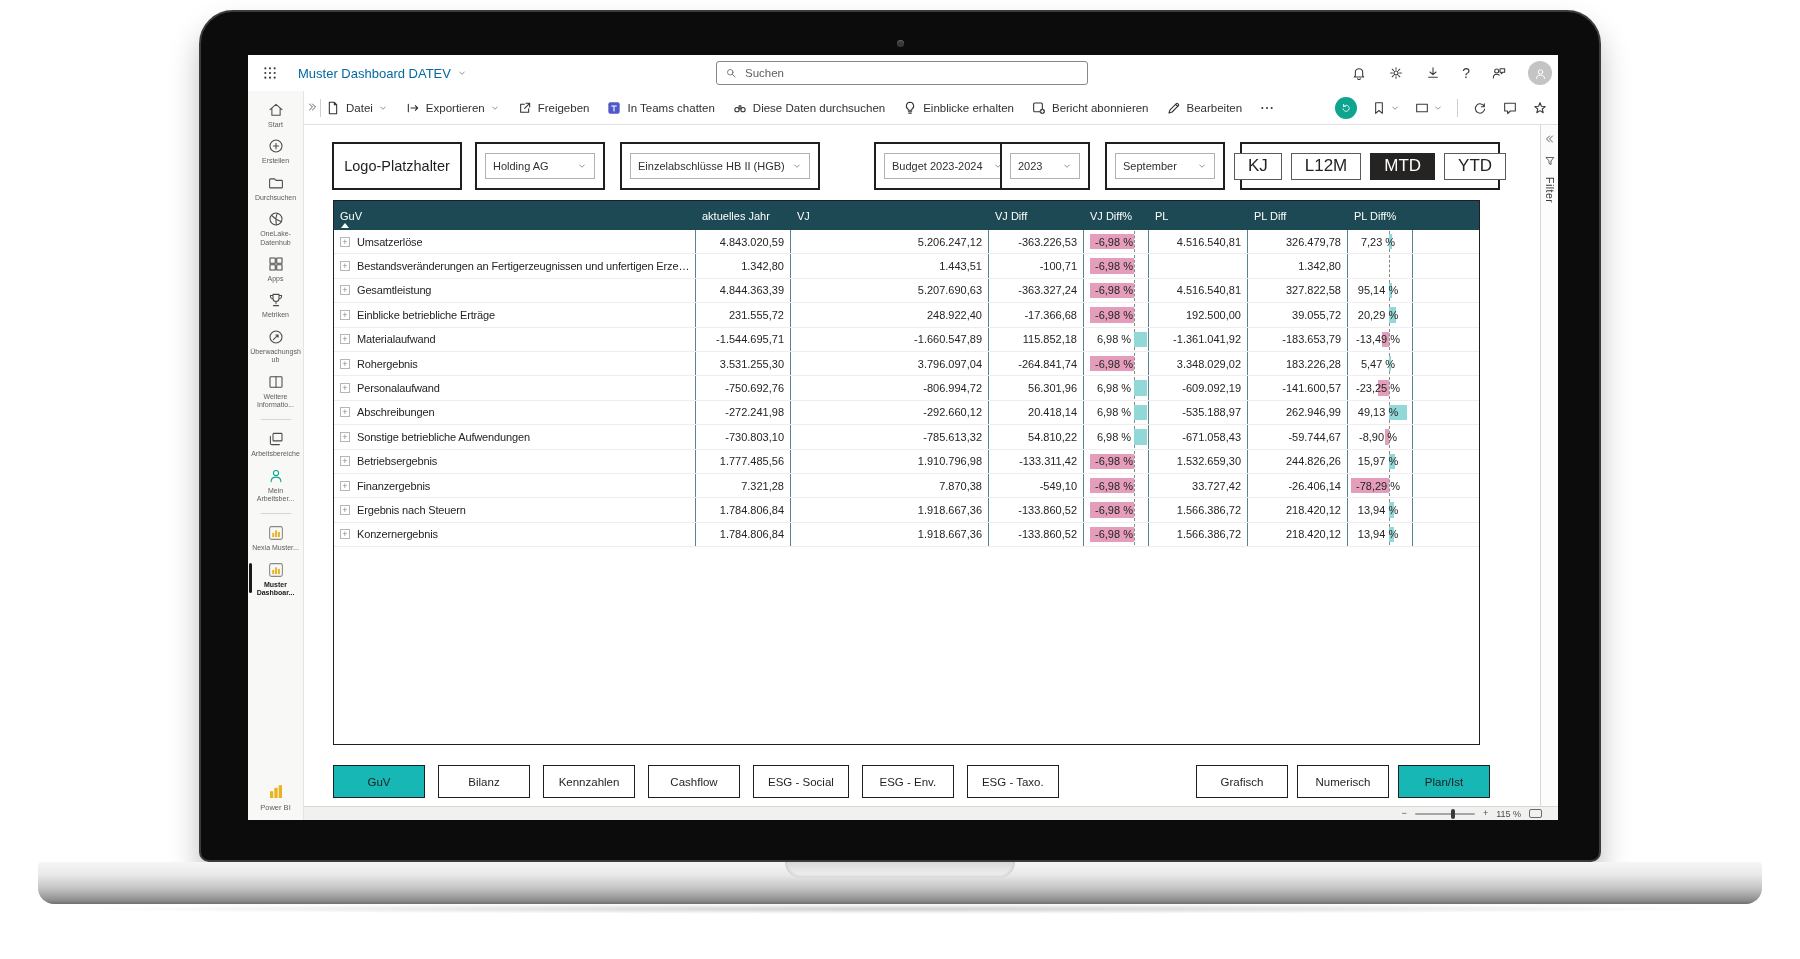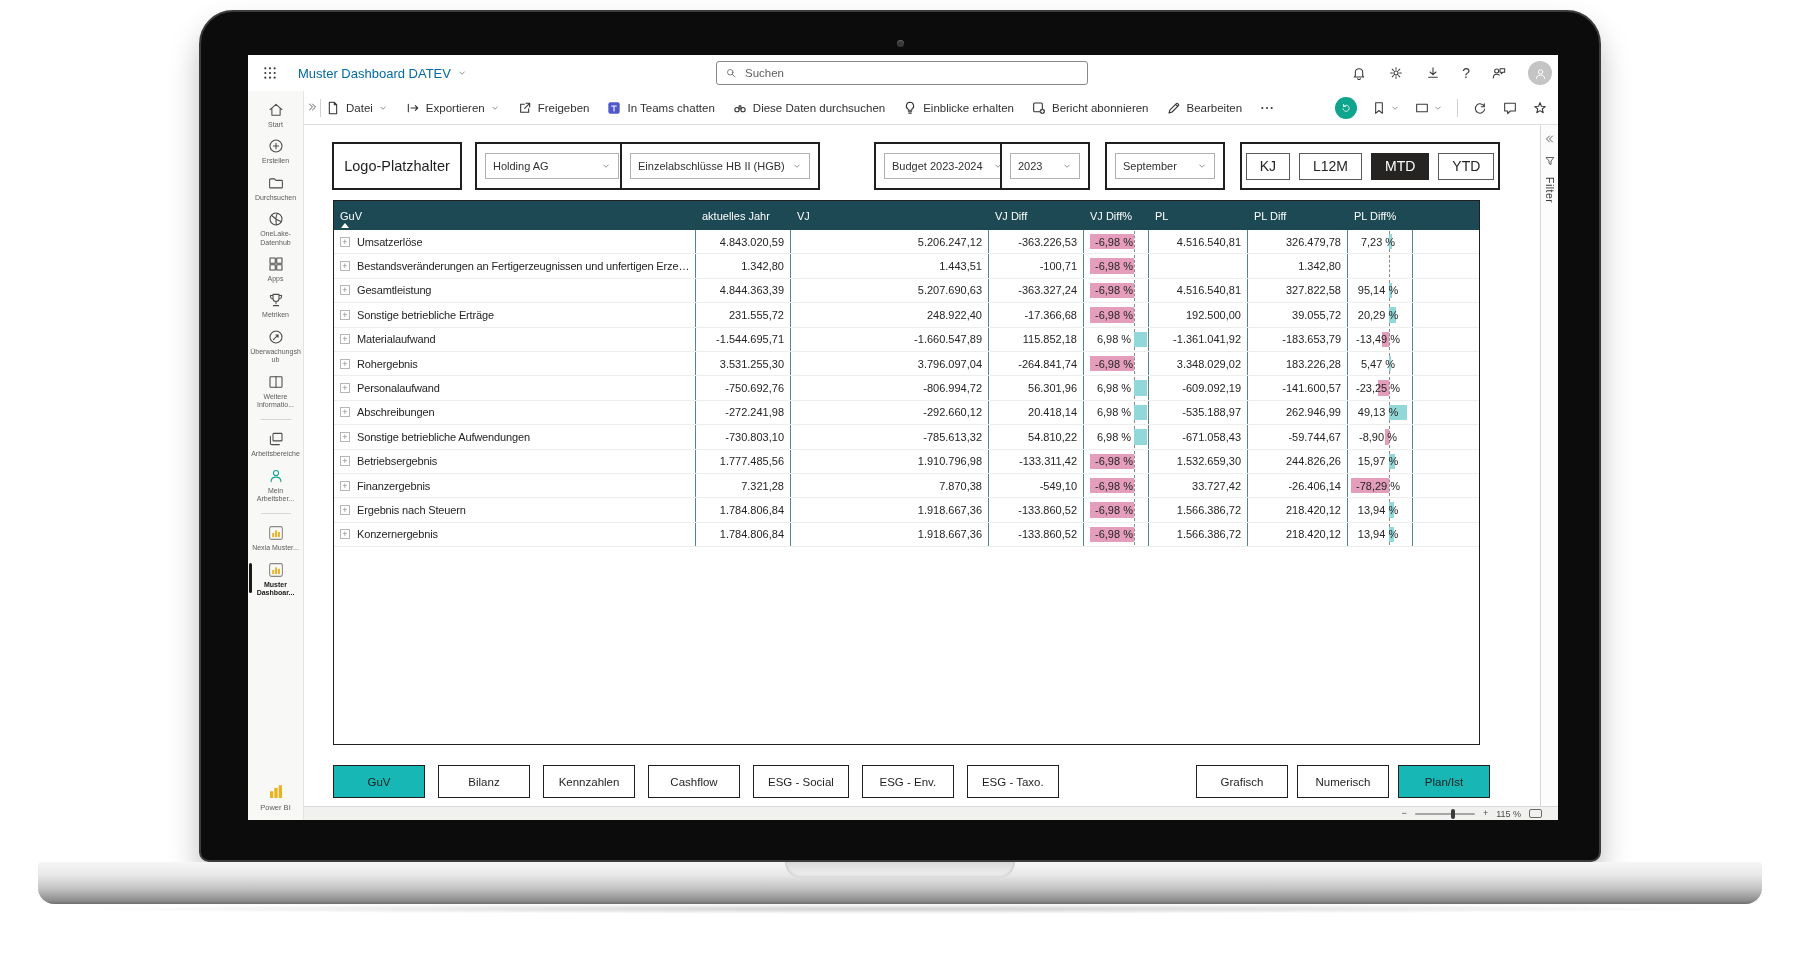--- a/index.html
+++ b/index.html
@@ -80,21 +80,21 @@
 
   
   .logo-box{position:absolute;left:84px;top:87px;width:130px;height:48px;border:2px solid #1f1f1f;
     display:flex;align-items:center;justify-content:center;font-size:14.5px;color:#1f1f1f;background:#fff;}
   .dd-outer{position:absolute;top:87px;height:48px;border:2px solid #1f1f1f;background:#fff;padding:9px 8px;}
   .dd-inner{height:26px;border:1px solid #b3b0ad;display:flex;align-items:center;justify-content:space-between;
     gap:6px;padding:0 7px;font-size:11px;color:#323130;cursor:pointer;background:#fff;white-space:nowrap;overflow:hidden;}
   .dd-inner .ic{color:#605e5c;}
   .period-group{position:absolute;left:992px;top:87px;width:260px;height:48px;border:2px solid #1f1f1f;
     display:flex;align-items:center;justify-content:center;gap:9px;background:#fff;}
-  .period-btn{height:27px;padding:0 13px;border:1.5px solid #5a5a5a;background:#fff;font-size:14px;color:#252423;
+  .period-btn{height:27px;padding:0 13px;border:1.5px solid #5a5a5a;background:#fff;font-size:17px;color:#252423;
     display:flex;align-items:center;justify-content:center;cursor:pointer;font-family:inherit;}
   .period-btn.active{background:#252423;border-color:#252423;color:#fff;}
 
   
   .guv-table{position:absolute;left:85px;top:145px;width:1147px;height:545px;border:1.5px solid #1f1f1f;background:#fff;overflow:hidden;}
   .t-row{display:grid;grid-template-columns:362px 95px 198px 95px 65px 99px 100px 65px 1fr;align-items:stretch;}
   .t-head{background:var(--thead,#1c4953);color:#fff;height:29px;}
   .t-head .hc{display:flex;align-items:center;font-size:11px;padding:0 6px;position:relative;}
   .t-head .hc.num{justify-content:flex-start;}
   .sort-up{position:absolute;left:7px;bottom:2px;width:0;height:0;border-left:4px solid transparent;border-right:4px solid transparent;border-bottom:5px solid #fff;}
@@ -514,21 +514,21 @@
             <use href="#i-pbi"></use>
           </svg>
           <div class="sb-label">Power BI</div>
         </div>
       </div>
 
     <div class="logo-box">
       <span>Logo-Platzhalter</span>
     </div>
     <div id="dropdowns">
-        <div class="dd-outer" style="left: 227px; width: 154px;">
+        <div class="dd-outer" style="left: 227px; width: 130px;">
           <div class="dd-inner">
             <span>Holding AG</span>
             <svg class="ic xs">
               <use href="#i-chevd"></use>
             </svg>
           </div>
         </div>
         <div class="dd-outer" style="left: 372px; width: 200px;">
           <div class="dd-inner">
             <span>Einzelabschlüsse HB II (HGB)</span>
@@ -660,21 +660,21 @@
             <div class="cell c-pct">
               <span class="zero" style="left: 41px;"></span>
               <span class="bar" style="left: 41px; width: 2.65988px; background: rgb(147, 216, 216);"></span>
               <span class="val">95,14 %</span>
             </div>
             <div class="cell c-spacer"></div>
           </div>
           <div class="t-row">
             <div class="cell c-name">
               <span class="expander">+</span>
-              <span class="nm">Sonstige betriebliche Erträge</span>
+              <span class="nm">Einblicke betriebliche Erträge</span>
             </div>
             <div class="cell c-num">231.555,72</div>
             <div class="cell c-num">248.922,40</div>
             <div class="cell c-num">-17.366,68</div>
             <div class="cell c-pct">
               <span class="zero" style="left: 50px;"></span>
               <span class="bar" style="left: 6px; width: 44px; background: rgb(228, 158, 188);"></span>
               <span class="val">-6,98 %</span>
             </div>
             <div class="cell c-num">192.500,00</div>

